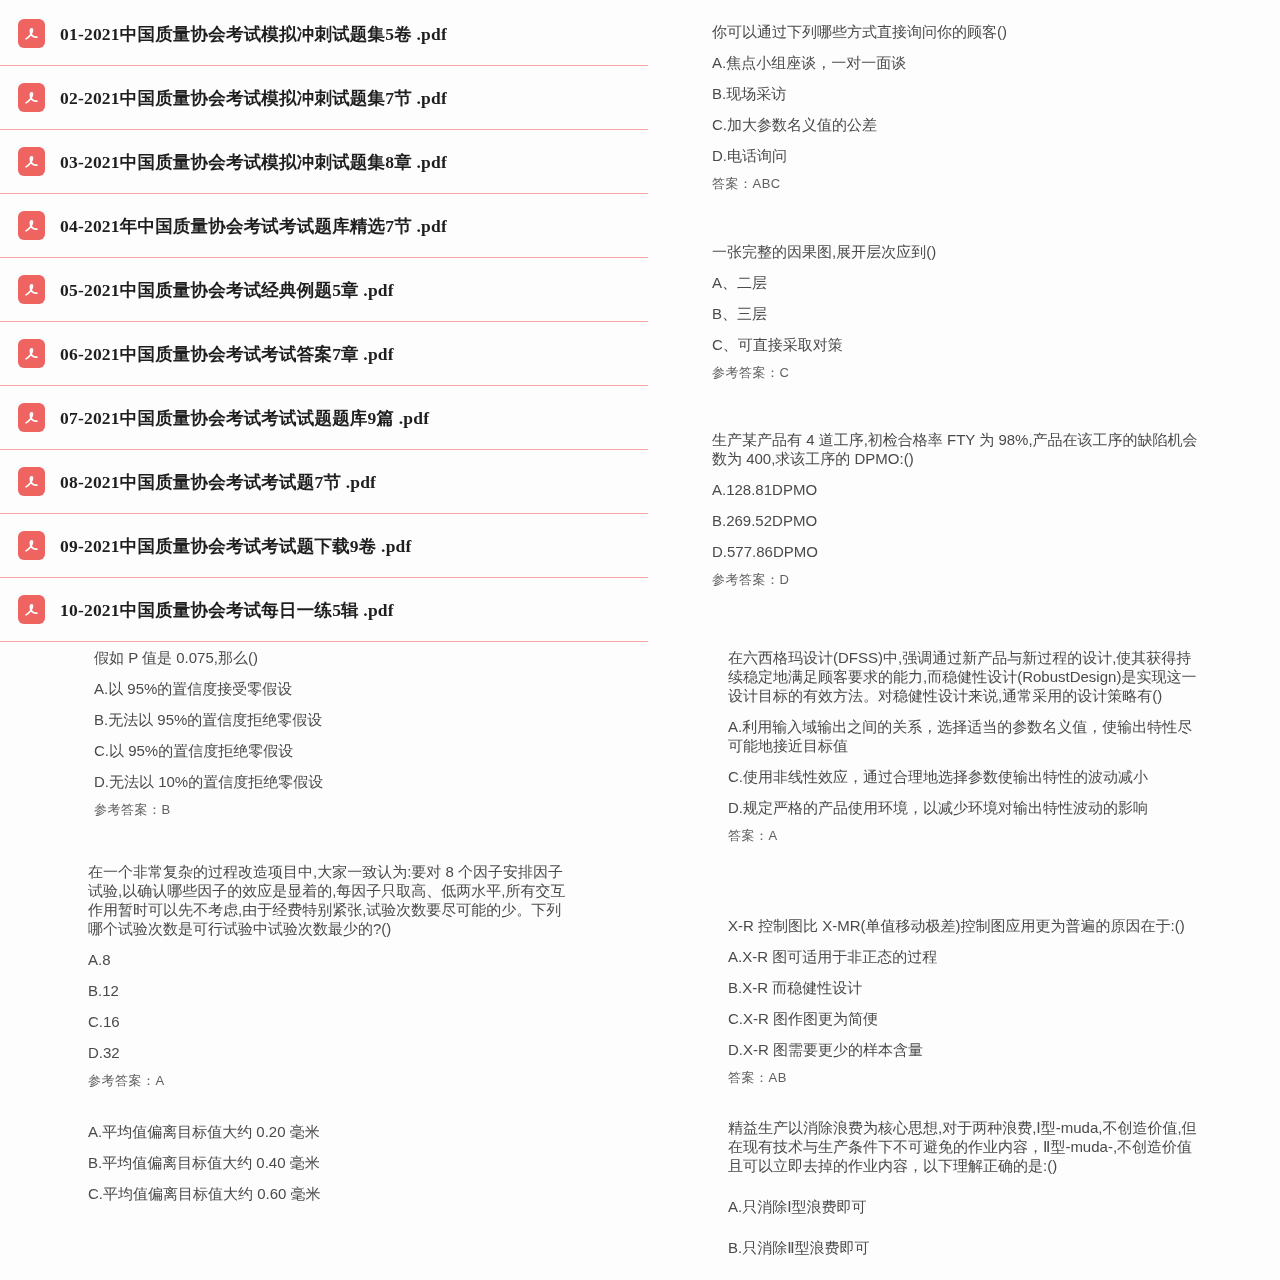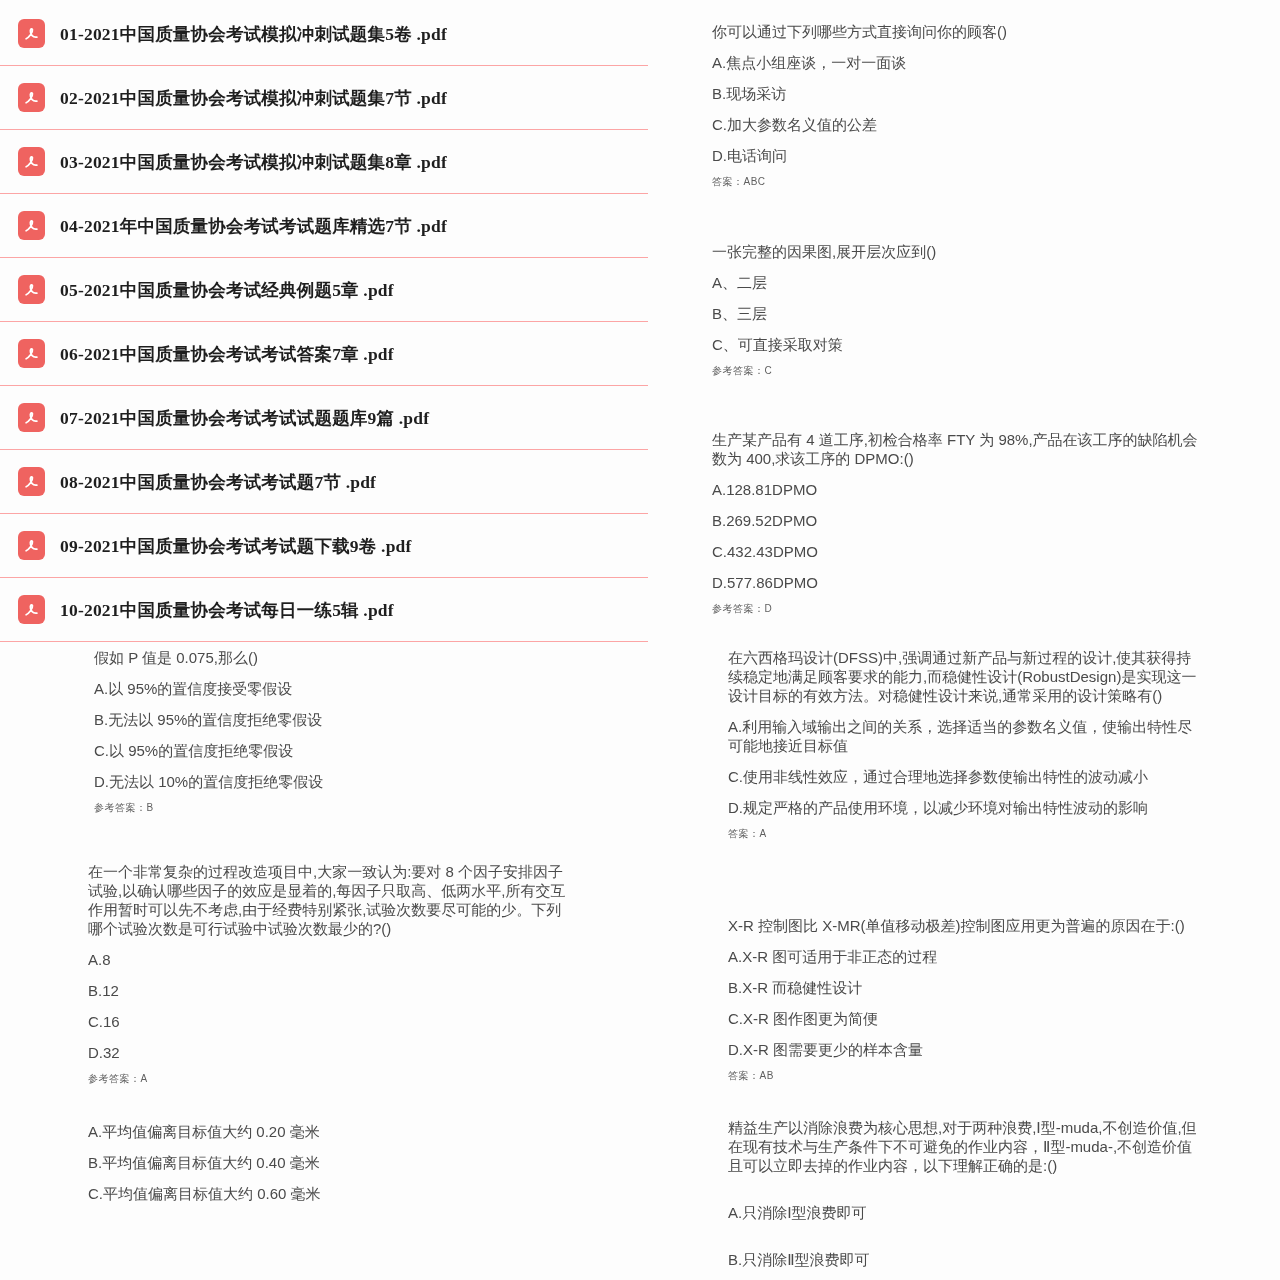--- a/index.html
+++ b/index.html
@@ -21,22 +21,22 @@
   }
   .pdf-badge svg{width:19px;height:19px;display:block;}
   .file-name{
     font-family:"Liberation Serif",serif;font-weight:600;
     font-size:17.5px;color:#1e1e1e;letter-spacing:.2px;white-space:nowrap;
   }
   
   .q{position:absolute;font-size:15px;color:#4a4a4a;}
   .q .qt{line-height:19px;}
   .q .opt{margin-top:12px;line-height:19px;}
-  .q.tight .opt{margin-top:28px;}
-  .q .ans{margin-top:10px;font-size:10px;color:#5f5f5f;letter-spacing:.5px;}
+  .q.tight .opt{margin-top:22px;}
+  .q .ans{margin-top:10px;font-size:13px;color:#5f5f5f;letter-spacing:.5px;}
 </style>
 </head>
 <body>
 
 <div class="file-list">
   <div class="file-row">
     <span class="pdf-badge" style="background: rgb(239, 99, 96);">
         <svg viewBox="0 0 24 24">
           <path d="M5.2 18.6c3.6-1.5 8.6-7.9 8-11.4-.2-1.2-1.6-1.3-2.2-.2-.9 1.7-.2 5.4 1.5 7.3 1.4 1.6 3.9 2.6 6.3 2.2" fill="none" stroke="#fff" stroke-width="2.2" stroke-linecap="round"></path>
         </svg>
@@ -156,21 +156,20 @@
   <div class="opt">A、二层</div>
   <div class="opt">B、三层</div>
   <div class="opt">C、可直接采取对策</div>
   <div class="ans">参考答案：C</div>
 </div>
 
 <div class="q" style="left:712px;top:430px;width:500px">
   <div class="qt">生产某产品有 4 道工序,初检合格率 FTY 为 98%,产品在该工序的缺陷机会数为 400,求该工序的 DPMO:()</div>
   <div class="opt">A.128.81DPMO</div>
   <div class="opt">B.269.52DPMO</div>
-  <div class="opt">C.432.43DPMO</div>
   <div class="opt">D.577.86DPMO</div>
   <div class="ans">参考答案：D</div>
 </div>
 
 <div class="q" style="left:728px;top:648px;width:478px">
   <div class="qt">在六西格玛设计(DFSS)中,强调通过新产品与新过程的设计,使其获得持续稳定地满足顾客要求的能力,而稳健性设计(RobustDesign)是实现这一设计目标的有效方法。对稳健性设计来说,通常采用的设计策略有()</div>
   <div class="opt">A.利用输入域输出之间的关系，选择适当的参数名义值，使输出特性尽可能地接近目标值</div>
   <div class="opt">C.使用非线性效应，通过合理地选择参数使输出特性的波动减小</div>
   <div class="opt">D.规定严格的产品使用环境，以减少环境对输出特性波动的影响</div>
   <div class="ans">答案：A</div>

